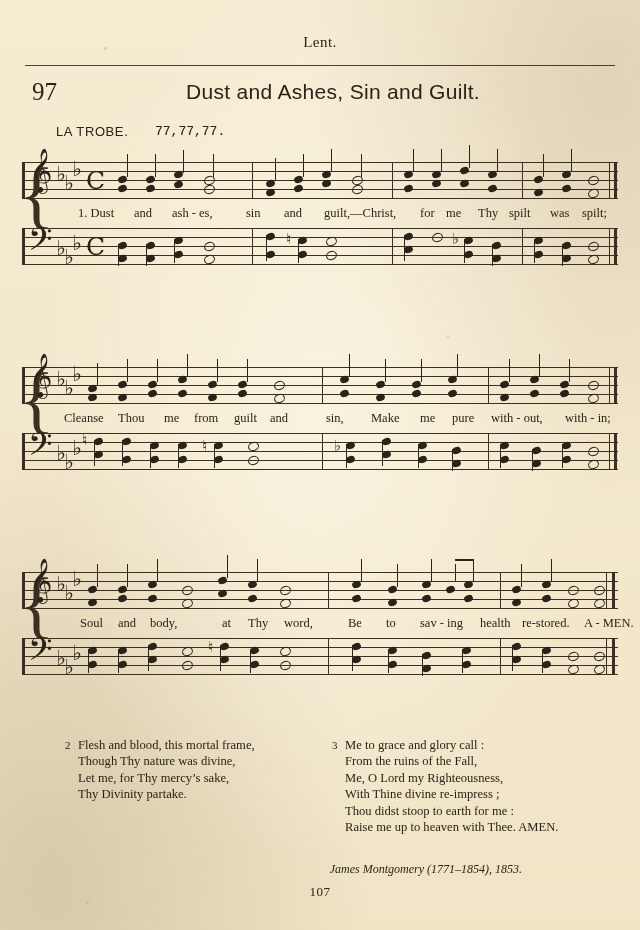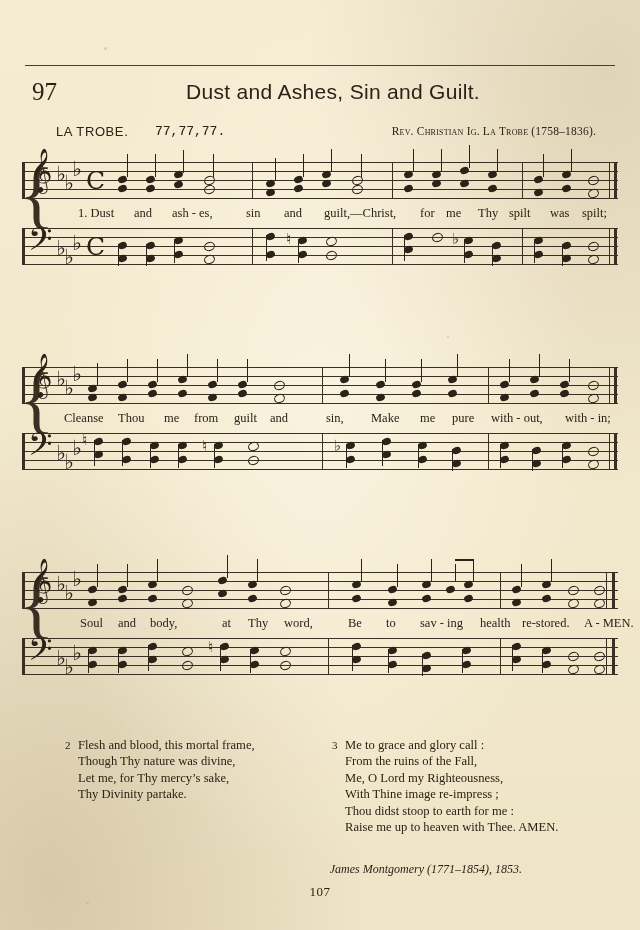--- a/index.html
+++ b/index.html
@@ -236,28 +236,28 @@
 <body>
 
 <div class="page"></div>
 
 <div class="content">
 
   <div class="speck" style="left:104px;top:47px;width:3px;height:3px;"></div>
   <div class="speck" style="left:447px;top:336px;width:2px;height:2px;"></div>
   <div class="speck" style="left:86px;top:902px;width:3px;height:2px;"></div>
 
+  <div class="running-head">Lent.</div>
   <div class="rule"></div>
 
   <div class="hymn-number">97</div>
   <div class="hymn-title">Dust and Ashes, Sin and Guilt.</div>
 
   <div class="tune-name">LA TROBE.</div>
   <div class="meter">77,77,77.</div>
-  <div class="composer">Rev. Christian Ig. La Trobe (1758–1836).</div>
 
   <div class="system" style="top:158px;">
 
     <div class="staff" style="top:0;">
       <div class="line l1"></div>
         <div class="line l2"></div>
         <div class="line l3"></div>
         <div class="line l4"></div>
         <div class="line l5"></div>
       <div class="brace" style="top:36px;">{</div>
@@ -694,21 +694,21 @@
       <div>Flesh and blood, this mortal frame,</div>
       <div>Though Thy nature was divine,</div>
       <div>Let me, for Thy mercy’s sake,</div>
       <div>Thy Divinity partake.</div>
     </div>
     <div class="verse v3">
       <span class="num">3</span>
       <div>Me to grace and glory call :</div>
       <div>From the ruins of the Fall,</div>
       <div>Me, O Lord my Righteousness,</div>
-      <div>With Thine image re-impress ;</div>
+      <div>With Thine divine re-impress ;</div>
       <div>Thou didst stoop to earth for me :</div>
       <div>Raise me up to heaven with Thee.  AMEN.</div>
     </div>
   </div>
 
   <div class="attribution">James Montgomery (1771–1854), 1853.</div>
   <div class="folio">107</div>
 
 </div>
 

